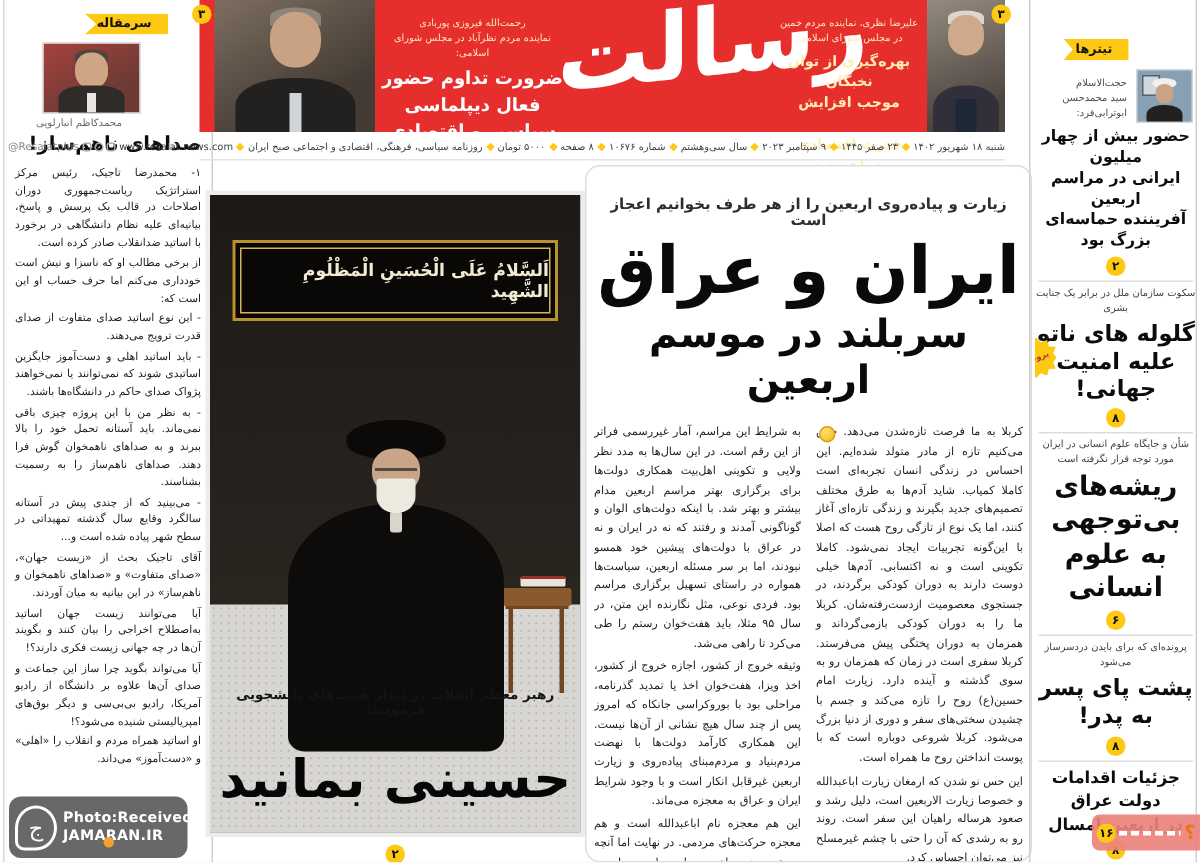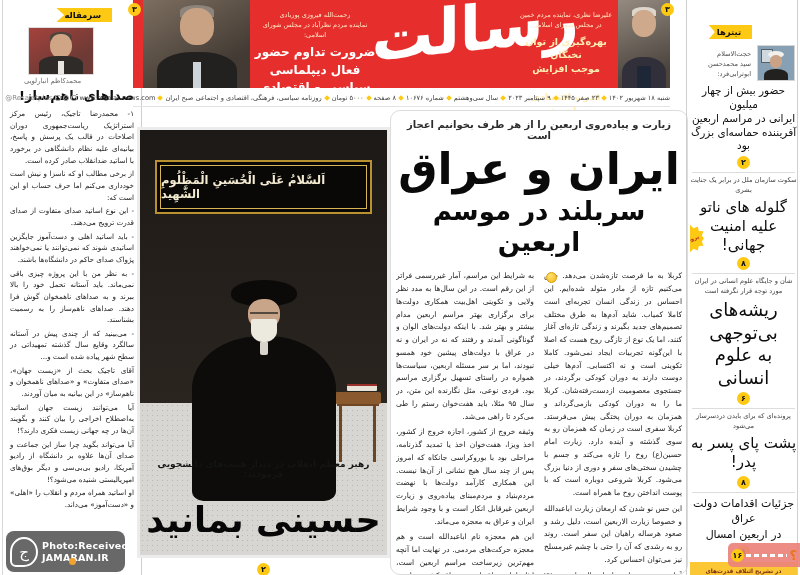--- a/index.html
+++ b/index.html
@@ -81,42 +81,42 @@
               border-bottom:1px solid #e3e3e3; padding-bottom:2px; white-space:nowrap; }
   .dl-dot { width:4px; height:4px; background:#fdc913; transform:rotate(45deg); flex:0 0 auto; }
   .dl-social { margin-left:0; margin-right:auto; direction:ltr; display:flex; align-items:center; gap:2px;
                color:#8a8a8a; font-size:7px; }
   .soc-ic { width:6px; height:6px; border:1px solid #aaa; border-radius:2px; display:inline-block; }
   .soc-ic.round { border-radius:50%; }
 
   
   .story-frame { position:absolute; left:390px; top:110px; width:298px; height:465px;
                  border:1px solid #ddd; border-radius:10px; direction:rtl; overflow:hidden;
-                 padding:0 5px; background:#fff; }
+                 padding:12px 5px; background:#fff; }
   .story-kicker { text-align:center; font-size:10px; font-weight:bold; color:#2d2d2d; margin-top:8px; }
   .story-h1 { text-align:center; font-size:44px; font-weight:900; color:#0a0a0a; line-height:1.25;
               letter-spacing:-1px; }
   .story-h2 { text-align:center; font-size:26px; font-weight:900; color:#0a0a0a; line-height:1.2; }
   .art-cols { position:relative; margin-top:12px; height:330px; overflow:hidden;
               columns:2; column-gap:10px; }
   .art-cols p { font-size:7.5px; line-height:1.7; color:#1d1d1d; text-align:justify; margin-bottom:3px; }
   .note-icon { position:absolute; left:150px; top:2px; width:11px; height:11px; border-radius:50%;
                background:radial-gradient(circle at 35% 30%,#ffe173,#f5b812); border:1px solid #d79c10;
                z-index:3; }
 
   
   .photo-box { position:absolute; left:137px; top:127px; width:253px; height:431px;
                border:3px solid #ececec; background:linear-gradient(#1d1916,#2b2620 70%); overflow:hidden; }
   .ph-floor { position:absolute; left:0; right:0; bottom:0; height:152px; background:#d8d6d2;
               background-image:radial-gradient(#bab7b2 0.8px, transparent 0.9px); background-size:5px 5px; }
   .ph-banner { position:absolute; left:15px; right:15px; top:30px; height:54px;
                background:#0a0806; border:2px solid #b9912f; padding:3px; }
   .ph-banner-in { width:100%; height:100%; border:1px solid #d7b455; display:flex; align-items:center;
                   justify-content:center; color:#f3ead2; font-size:11.5px; font-weight:bold;
-                  direction:rtl; text-align:left; }
+                  direction:rtl; text-align:right; }
   .fig-turban { position:absolute; left:50%; top:150px; margin-left:-33px; width:66px; height:26px;
                 background:#0b0a09; border-radius:50% 50% 42% 42%; }
   .fig-face { position:absolute; left:50%; top:169px; margin-left:-16px; width:32px; height:30px;
               background:#c8a488; border-radius:45%; }
   .fig-glasses { position:absolute; left:50%; top:178px; margin-left:-14px; width:28px; height:6px;
                  border-bottom:2px solid #3a332d; opacity:.8; }
   .fig-beard { position:absolute; left:50%; top:189px; margin-left:-13px; width:26px; height:23px;
                background:#eceadf; border-radius:10% 10% 48% 48%; }
   .fig-body { position:absolute; left:50%; top:206px; margin-left:-72px; width:144px; height:165px;
               background:#0d0c0b; border-radius:48% 48% 8% 8% / 32% 32% 6% 6%; }
@@ -149,21 +149,21 @@
   .sb-photo .pic-frame { position:absolute; left:3px; top:3px; width:12px; height:14px;
                          background:#cfd8de; border:1px solid #55606a; }
   .sb-photo .head { position:absolute; left:50%; top:9px; margin-left:-6px; width:12px; height:13px;
                     background:#caa387; border-radius:45%; }
   .sb-photo .turban { position:absolute; left:50%; top:5px; margin-left:-8px; width:16px; height:7px;
                       background:#f2f0ec; border-radius:50%; }
   .sb-photo .robe { position:absolute; left:50%; bottom:-3px; margin-left:-12px; width:24px; height:14px;
                     background:#23211f; border-radius:45% 45% 0 0; }
   .sb-cap { font-size:6.6px; color:#4c4c4c; line-height:1.55; text-align:right; padding-top:4px;
             flex:1; padding-right:6px; }
-  .sb-head { font-weight:400; color:#0c0c0c; }
+  .sb-head { font-weight:700; color:#0c0c0c; }
   .sb-head.sz1 { font-size:10.5px; line-height:1.32; margin-top:3px; }
   .sb-head.sz2 { font-size:15px; line-height:1.25; margin-top:2px; }
   .sb-head.sz3 { font-size:18px; line-height:1.25; margin-top:2px; letter-spacing:-0.5px; }
   .sb-head.sz4 { font-size:15px; line-height:1.3; margin-top:2px; }
   .sb-head.sz5 { font-size:11px; line-height:1.4; margin-top:3px;text-align:center; }
   .sb-kicker { font-size:6.6px; color:#3f3f3f; line-height:1.5; margin-top:3px; }
   .sb-div { height:1px; background:#ddd; border:0; margin:3px 2px; }
   .starburst { position:absolute; left:-13px; top:225px; width:27px; height:27px; background:#fdc913;
                clip-path:polygon(50% 0%,61% 12%,77% 6%,81% 22%,98% 23%,92% 39%,100% 50%,92% 61%,98% 77%,81% 78%,77% 94%,61% 88%,50% 100%,39% 88%,23% 94%,19% 78%,2% 77%,8% 61%,0% 50%,8% 39%,2% 23%,19% 22%,23% 6%,39% 12%);
                display:flex; align-items:center; justify-content:center; z-index:3; }

